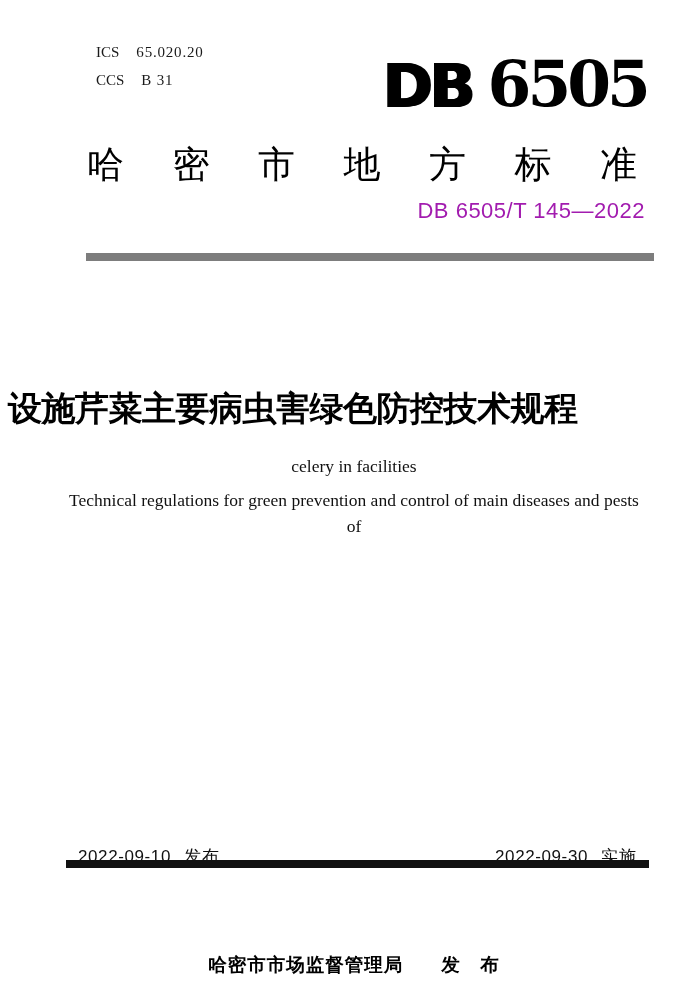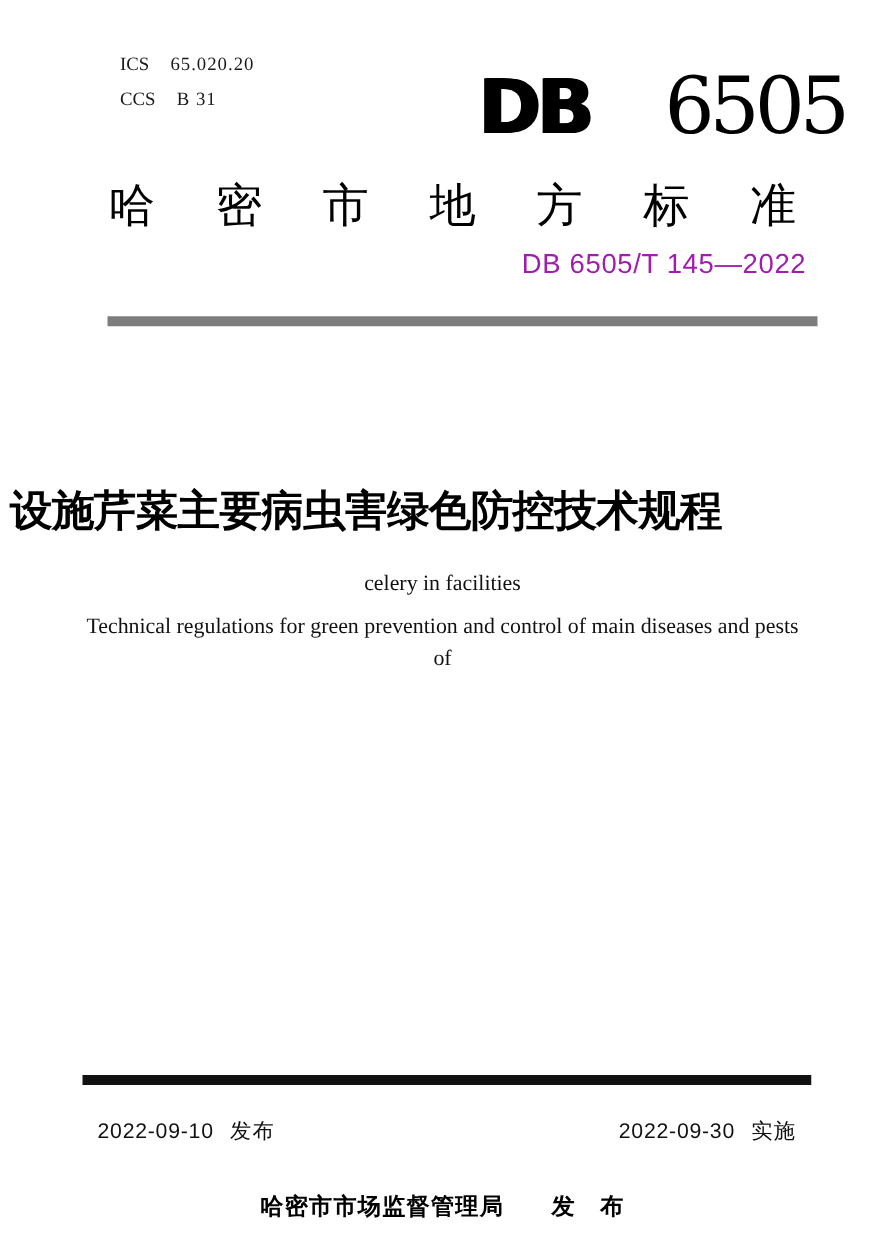--- a/index.html
+++ b/index.html
@@ -31,23 +31,22 @@
     color: #000;
   }
   .logo-db {
     font-family: "DejaVu Sans", sans-serif;
     font-weight: bold; font-size: 60px; line-height: 0.92;
     letter-spacing: -3px;
     text-shadow: 1.2px 0 0 currentColor, -1.2px 0 0 currentColor;
   }
   .logo-num {
     font-family: "DejaVu Serif", "Liberation Serif", serif;
-    font-weight: normal; font-size: 63px; line-height: 0.92;
+    font-weight: bold; font-size: 63px; line-height: 0.92;
     letter-spacing: -4px;
-    margin-left: 44px;
   }
 
   
   .category-row {
     position: absolute; left: 75px; width: 566px; top: 134px;
     display: flex; justify-content: space-between;
     font-size: 37px; line-height: 1; color: #000;
   }
 
   
@@ -72,21 +71,21 @@
   
   .doc-subtitle {
     position: absolute; left: 50px; width: 600px; top: 441px;
     text-align: center;
     font-family: "Liberation Serif", "DejaVu Serif", serif;
     font-size: 17.5px; line-height: 26px; color: #111;
   }
 
   
   .dates-row {
-    position: absolute; left: 62px; right: 55px; top: 881px;
+    position: absolute; left: 62px; right: 55px; top: 833px;
     display: flex; justify-content: space-between;
     font-size: 17px; letter-spacing: 0.6px; color: #111;
   }
   .dates-row .date-label { margin-left: 5px; letter-spacing: 1px; }
 
   .footer-rule {
     position: absolute; left: 62px; right: 55px; top: 856px;
     height: 2px; border: none;
   }
 

